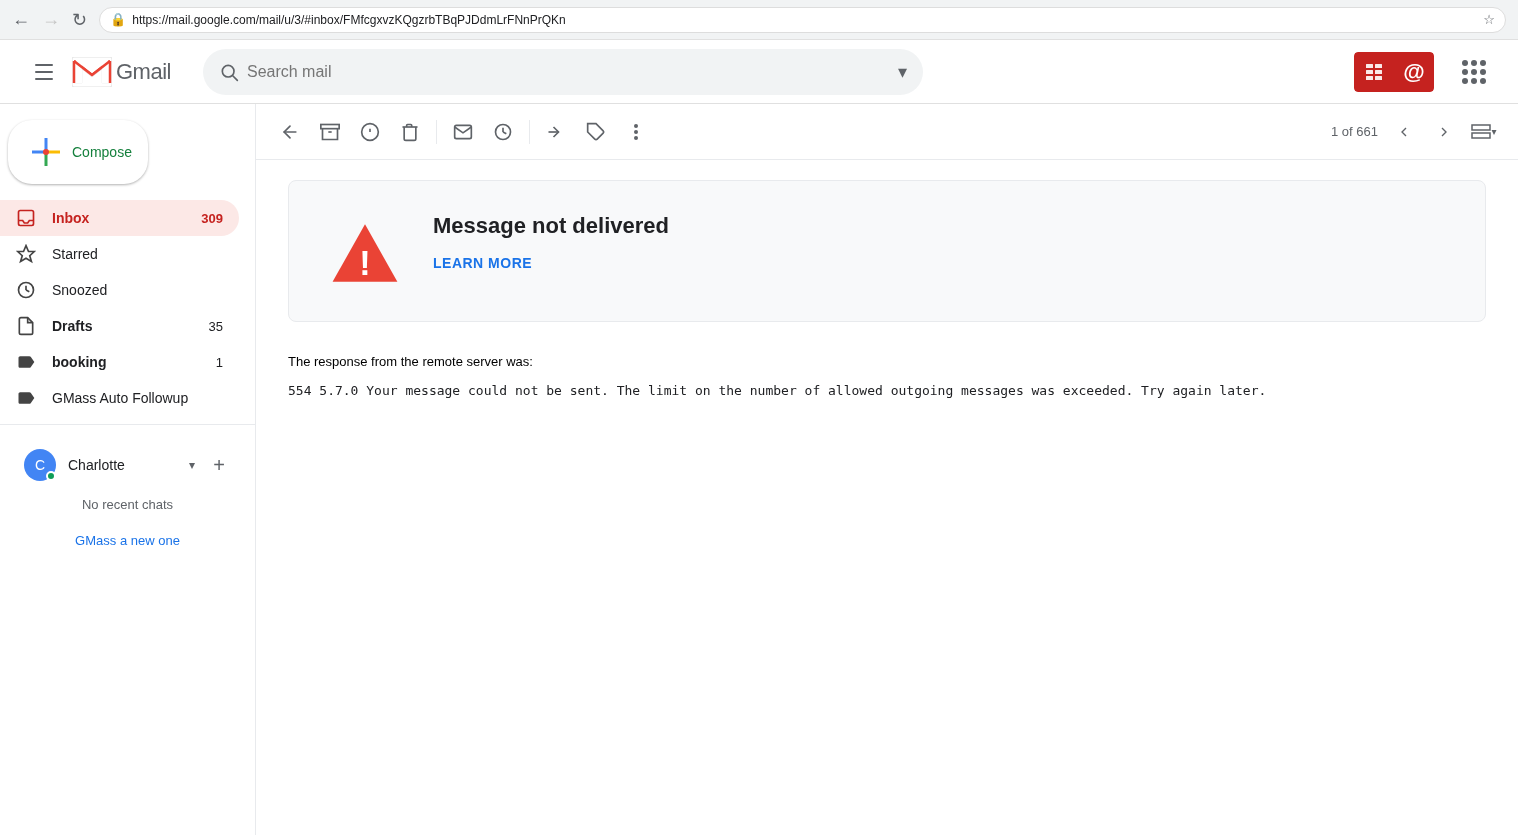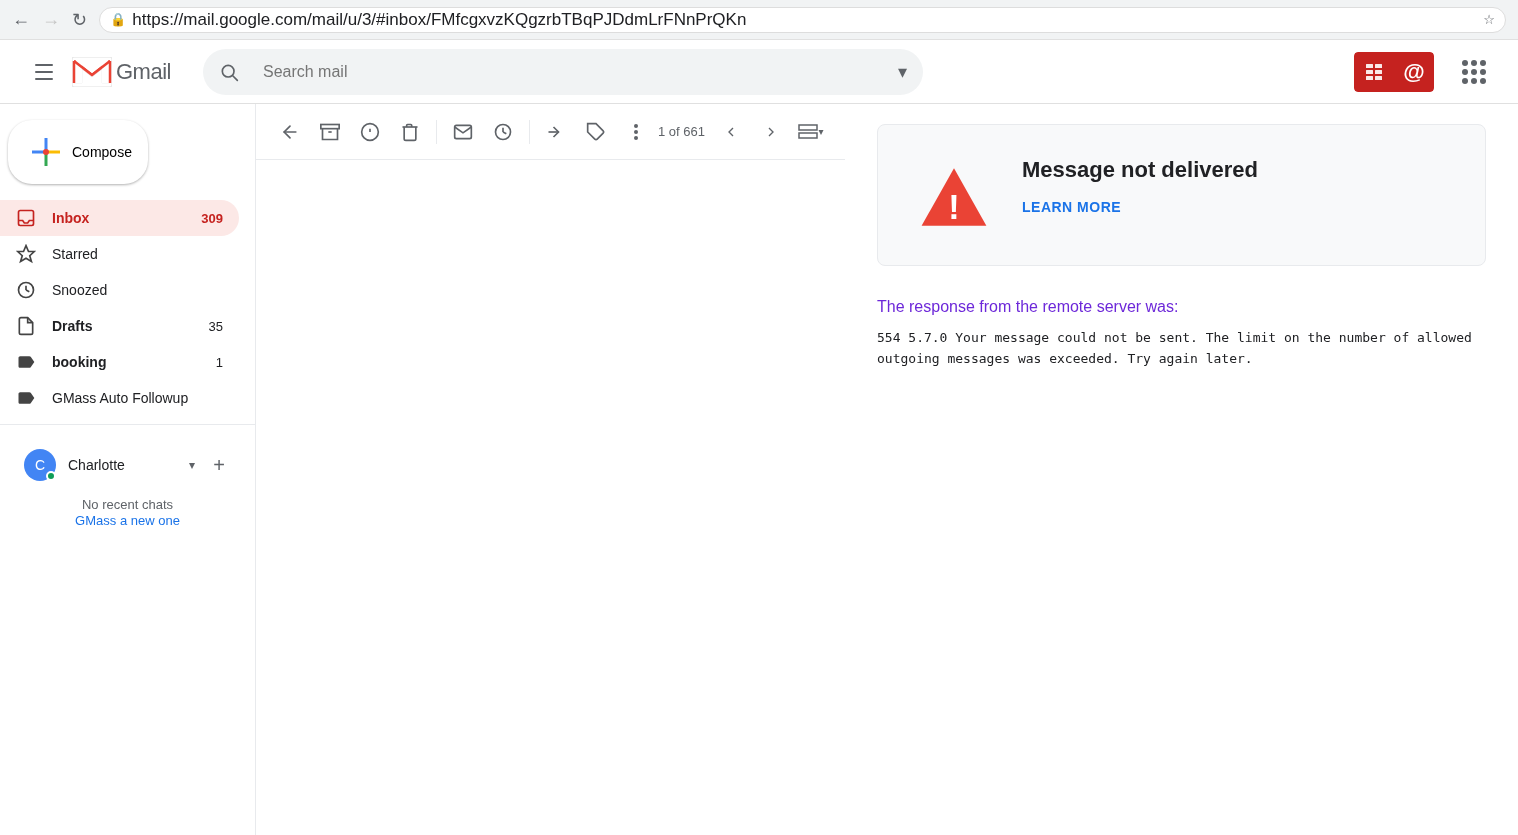--- a/index.html
+++ b/index.html
@@ -33,21 +33,21 @@
 
     .search-bar {
       flex: 1;
       max-width: 720px;
       height: 46px;
       background: #f1f3f4;
       border-radius: 24px;
       display: flex;
       align-items: center;
       padding: 0 16px;
-      gap: 24px;
+      gap: 8px;
       margin: 0 16px;
     }
     .search-icon-wrap { color: #5f6368; font-size: 20px; display: flex; align-items: center; }
     .search-input {
       flex: 1;
       border: none;
       background: transparent;
       font-size: 16px;
       color: #202124;
       outline: none;
@@ -91,21 +91,21 @@
       height: 26px;
       background: #fff;
       border: 1px solid #ddd;
       border-radius: 13px;
       display: flex; align-items: center;
       padding: 0 10px;
       gap: 6px;
       font-size: 13px;
       color: #202124;
     }
-    .url-text { font-size: 17px; color: #202124; flex: 1; }
+    .url-text { font-size: 12px; color: #202124; flex: 1; }
     .lock-icon { color: #5f6368; font-size: 13px; }
 
     
     .main-layout {
       display: flex;
       height: calc(835px - 40px - 64px);
     }
 
     
     .sidebar {
@@ -121,21 +121,21 @@
       gap: 12px;
       margin: 8px 16px 16px 8px;
       padding: 18px 24px;
       background: #fff;
       border-radius: 24px;
       box-shadow: 0 1px 3px rgba(0,0,0,0.2), 0 1px 2px rgba(0,0,0,0.12);
       cursor: pointer;
       width: 140px;
       font-size: 14px;
       font-weight: 500;
-      color: #000000;
+      color: #15803d;
     }
     .plus-icon-compose {
       width: 28px; height: 28px;
       position: relative;
       flex-shrink: 0;
     }
     .plus-h { position: absolute; top: 50%; left: 0; transform: translateY(-50%); width: 28px; height: 3px; background: linear-gradient(to right, #4285f4 50%, #fbbc04 50%); }
     .plus-v { position: absolute; left: 50%; top: 0; transform: translateX(-50%); width: 3px; height: 28px; background: linear-gradient(to bottom, #4285f4 50%, #34a853 50%); }
     .plus-dot { position: absolute; top: 50%; left: 50%; transform: translate(-50%,-50%); width: 6px; height: 6px; background: #ea4335; border-radius: 50%; }
 
@@ -184,27 +184,28 @@
     }
     .avatar-online {
       width: 10px; height: 10px; background: #0f9d58;
       border-radius: 50%; border: 2px solid #fff;
       position: absolute; bottom: 0; right: 0;
     }
     .chat-name { font-size: 14px; color: #202124; flex: 1; }
     .chat-dropdown { color: #5f6368; font-size: 12px; }
     .add-chat { color: #5f6368; font-size: 20px; cursor: pointer; width: 24px; height: 24px; display: flex; align-items: center; justify-content: center; }
 
-    .no-chats { text-align: center; color: #5f6368; font-size: 13px; margin: 8px 0 0; }
+    .no-chats { text-align: center; color: #5f6368; font-size: 13px; margin: 8px 0 20px; }
     .start-chat { text-align: center; color: #1a73e8; font-size: 13px; cursor: pointer; text-decoration: none; }
 
     
     .email-area {
       flex: 1;
       display: flex;
+      flex-direction: column;
       overflow: hidden;
     }
 
     
     .email-toolbar {
       height: 56px;
       display: flex;
       align-items: center;
       padding: 0 16px;
       gap: 4px;
@@ -244,21 +245,21 @@
       flex-shrink: 0;
       width: 72px; height: 72px;
       margin-top: 4px;
     }
     .error-content { flex: 1; }
     .error-title { font-size: 22px; font-weight: 700; color: #202124; margin-bottom: 16px; }
     .error-desc { font-size: 15px; color: #5f6368; line-height: 1.6; margin-bottom: 20px; max-width: 660px; }
     .learn-more { color: #1a73e8; font-size: 14px; font-weight: 700; cursor: pointer; text-decoration: none; letter-spacing: 0.5px; }
 
     .remote-response { padding: 0 0 16px 0; }
-    .remote-label { font-size: 16px; color: #6d28d9; margin-bottom: 12px; }
+    .remote-label { font-size: 13px; color: #000000; margin-bottom: 12px; }
     .remote-code { font-family: monospace; font-size: 13px; color: #202124; line-height: 1.6; }
   </style>
 </head>
 <body>
 
 <div class="browser-bar">
   <span class="nav-btn">←</span>
   <span class="nav-btn disabled">→</span>
   <span class="nav-btn">↻</span>
   <div class="url-bar">

